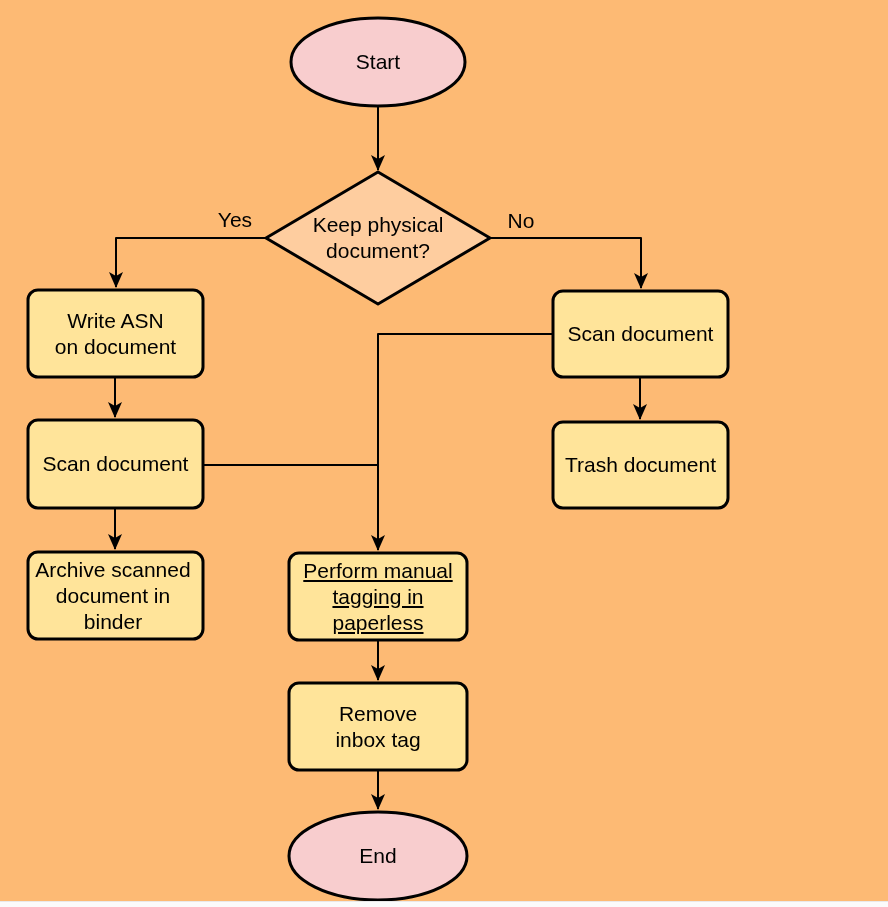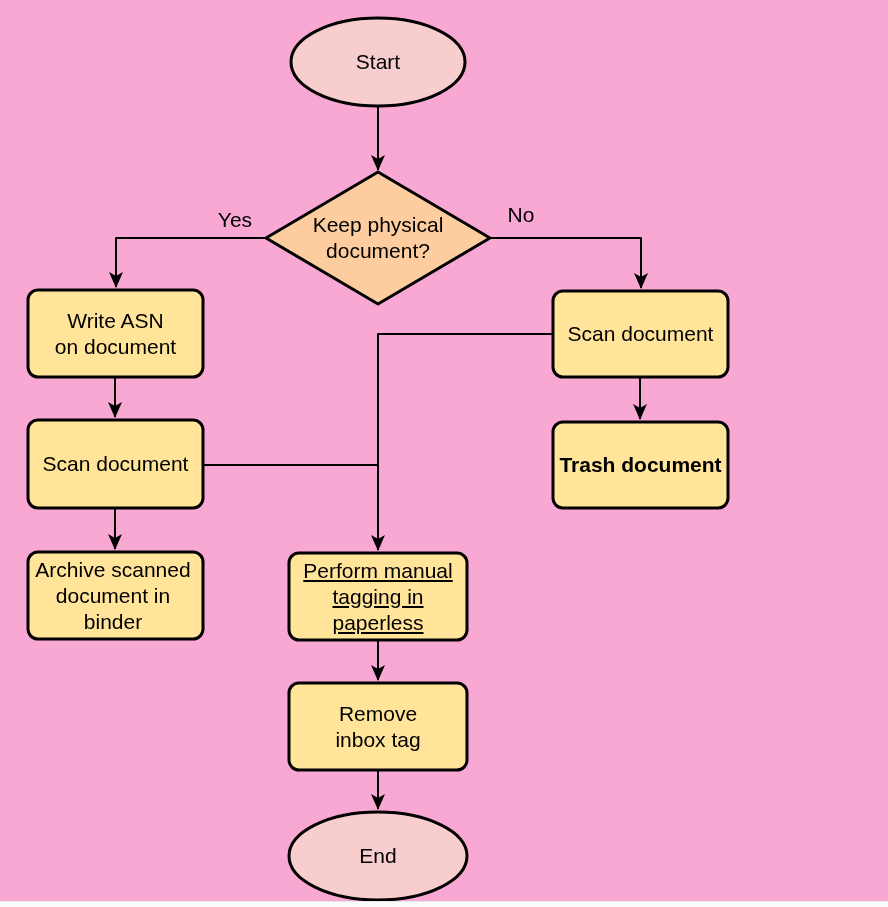--- a/index.html
+++ b/index.html
@@ -1,20 +1,20 @@
 <!DOCTYPE html>
 <html><head>
 <meta charset="utf-8">
 <style>
   html, body { margin: 0; padding: 0; background: #ffffff; }
   .canvas {
     position: relative;
     width: 888px;
     height: 907px;
-    background: #f9a8d4;
+    background: #fdba74;
     overflow: hidden;
     font-family: "Liberation Sans", sans-serif;
   }
   .canvas svg { position: absolute; left: 0; top: 0; }
   .edge {
     fill: none;
     stroke: #000000;
     stroke-width: 2;
     stroke-linejoin: round;
   }
@@ -99,34 +99,34 @@
     </g>
   </svg>
 
   <div class="label" style="left:290px; top:18px; width:176px; height:88px;">Start</div>
 
   <div class="label" style="left:278px; top:172px; width:200px; height:132px;">Keep physical
 document?</div>
 
   <div class="label edge-label" style="left:200px; top:207px; width:70px; height:26px;text-align:center;">Yes</div>
 
-  <div class="label edge-label" style="left:486px; top:202px; width:70px; height:26px;">No</div>
+  <div class="label edge-label" style="left:486px; top:208px; width:70px; height:26px;">No</div>
 
   <div class="label" style="left:28px; top:290px; width:175px; height:87px;">Write ASN
 on document</div>
 
   <div class="label" style="left:28px; top:420px; width:175px; height:88px;">Scan document</div>
 
   <div class="label" style="left:28px; top:552px; width:170px; height:87px;">Archive scanned
 document in
 binder</div>
 
   <div class="label" style="left:553px; top:291px; width:175px; height:86px;">Scan document</div>
 
-  <div class="label" style="left:553px; top:422px; width:175px; height:86px;font-weight:bold;">Trash document</div>
+  <div class="label" style="left:553px; top:422px; width:175px; height:86px;">Trash document</div>
 
   <div class="label" style="left:289px; top:553px; width:178px; height:87px;text-decoration:underline;">Perform manual
 tagging in
 paperless</div>
 
   <div class="label" style="left:289px; top:812px; width:178px; height:88px;">End</div>
 
   <div class="label" style="left:289px; top:683px; width:178px; height:87px;">Remove
 inbox tag</div>
 

